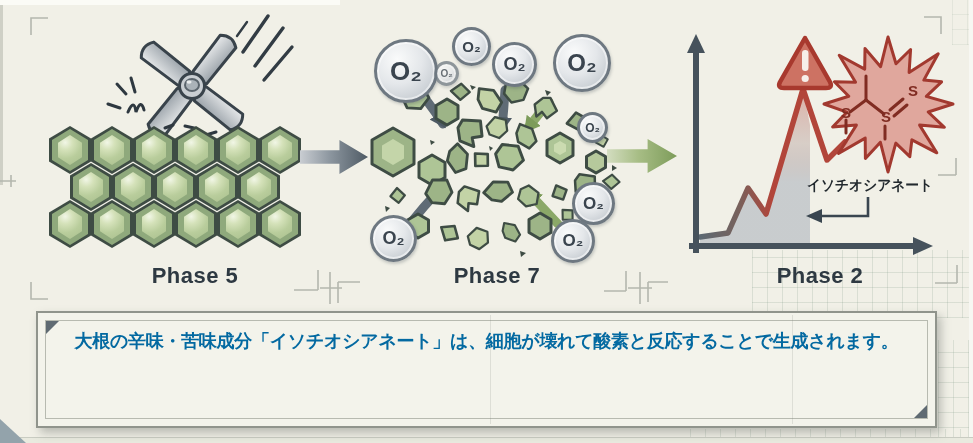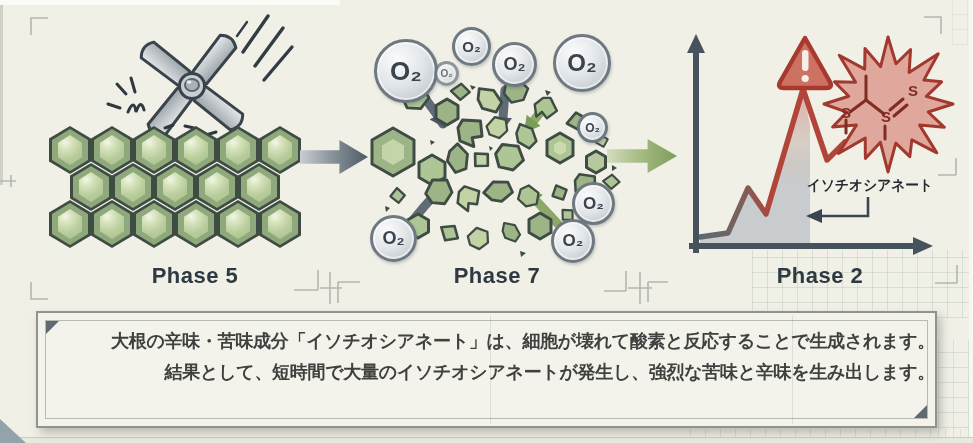--- a/index.html
+++ b/index.html
@@ -47,22 +47,22 @@
 
   
   #caption-box { position:absolute; left:36px; top:311px; width:901px; height:117px; z-index:3;
     background:#f3f3eb; border:2px solid #90948c;
     box-shadow: 4px 5px 9px rgba(95,100,95,.38); }
   #caption-inner { position:absolute; inset:7px; border:1.5px solid #b7bab0; }
   .corner-tri { position:absolute; width:0; height:0; }
   .corner-tri.tl { left:8px; top:8px; border-top:13px solid #5f6a72; border-right:13px solid transparent; }
   .corner-tri.br { right:8px; bottom:8px; border-bottom:13px solid #5f6a72; border-left:13px solid transparent; }
   .crease { position:absolute; top:2px; bottom:2px; width:1px; background:rgba(120,125,120,.18); }
-  #caption-text { position:absolute; inset:0; padding-top:13px; text-align:right;
-    font-size:18px; font-weight:bold; color:#404040; line-height:31px; letter-spacing:-0.3px; }
+  #caption-text { position:absolute; inset:0; padding-top:13px; text-align:center;
+    font-size:18px; font-weight:bold; color:#0369a1; line-height:31px; letter-spacing:-0.3px; }
 
   .fold-corner { position:absolute; left:0; bottom:0; z-index:4; width:0; height:0;
     border-left:26px solid #93a3ab; border-top:24px solid transparent; }
 </style>
 </head>
 <body>
 
 <div class="grid-patch" style="left:752px; top:250px; width:221px; height:68px;"></div>
 <div class="grid-patch" style="left:938px; top:340px; width:35px; height:103px;"></div>
 <div class="grid-patch" style="left:690px; top:429px; width:283px; height:14px;"></div>
@@ -387,17 +387,16 @@
 <div class="phase-label" style="left:740px; top:263px;">Phase 2</div>
 
 <div id="caption-box">
   <div id="caption-inner"></div>
   <div class="corner-tri tl"></div>
   <div class="corner-tri br"></div>
   <div class="crease" style="left:452px;"></div>
   <div class="crease" style="left:754px;"></div>
   <div id="caption-text">
     <div>大根の辛味・苦味成分「イソチオシアネート」は、細胞が壊れて酸素と反応することで生成されます。</div>
-    <div>結果として、短時間で大量のイソチオシアネートが発生し、強烈な苦味と辛味を生み出します。</div>
   </div>
 </div>
 
 <div class="fold-corner"></div>
 
 </body></html>

